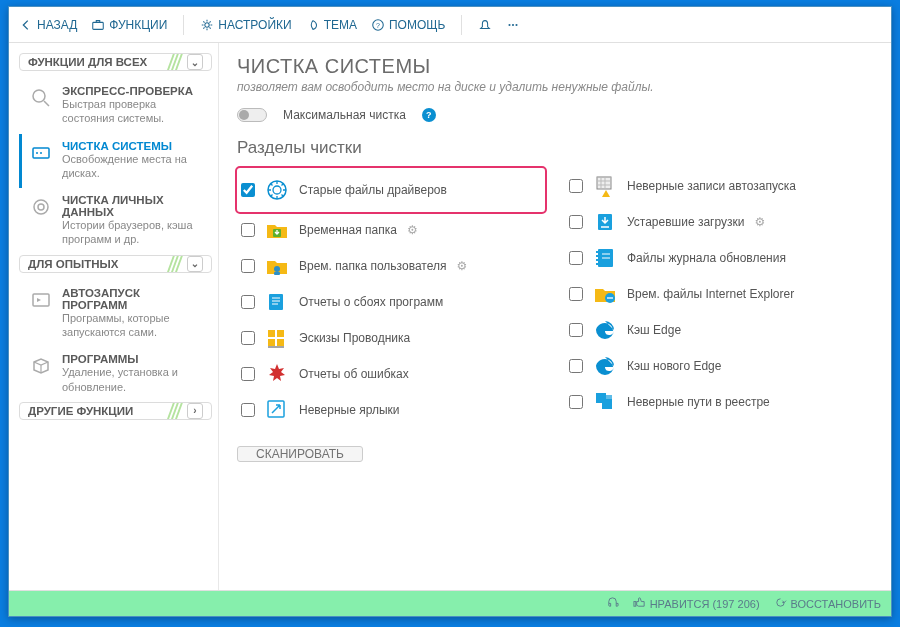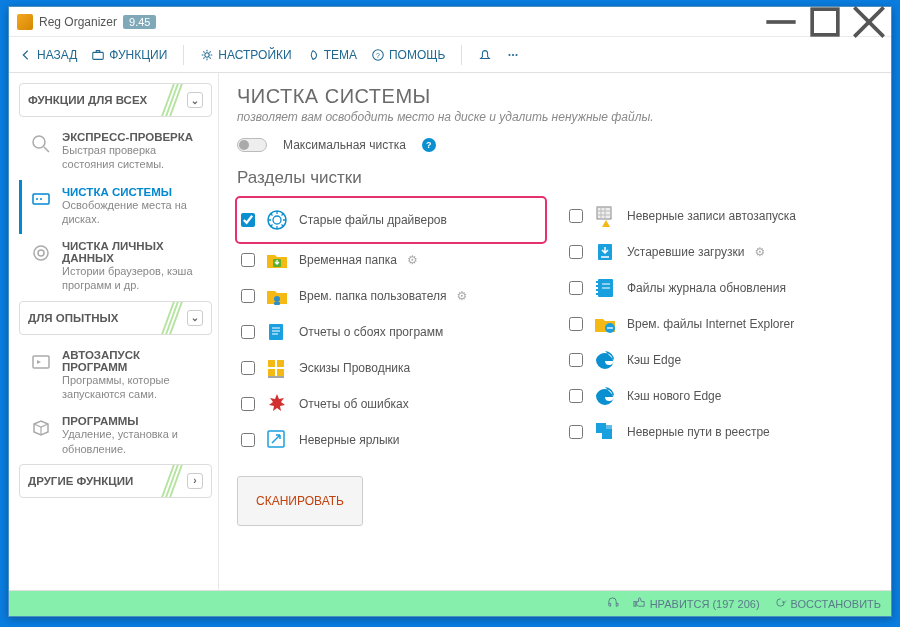--- a/index.html
+++ b/index.html
@@ -11,21 +11,21 @@
   .titlebar .version-badge { background: #7fa8b8; color: #fff; padding: 1px 6px; border-radius: 2px; font-size: 11px; margin-left: 6px; }
   .titlebar .spacer { flex: 1; }
   .titlebar .win-btn { width: 44px; height: 30px; display: flex; align-items: center; justify-content: center; color: #555; font-size: 12px; cursor: pointer; }
   .toolbar { height: 36px; border-bottom: 1px solid #e0e0e0; display: flex; align-items: center; padding: 0 10px; gap: 14px; font-size: 12px; color: #206892; }
   .toolbar .tb-item { display: flex; gap: 4px; cursor: pointer; }
   .toolbar .tb-icon { width: 14px; height: 14px; display: flex; align-items: center; justify-content: center; }
   .toolbar svg { width: 14px; height: 14px; }
   .toolbar .sep { width: 1px; height: 20px; background: #e0e0e0; margin: 0 2px; }
   .body { flex: 1; display: flex; overflow: hidden; }
   .sidebar { width: 210px; border-right: 1px solid #e8e8e8; padding: 10px 6px 10px 10px; overflow: hidden; }
-  .section-header { border: 1px solid #dcdcdc; border-radius: 4px; padding: 8px 8px; display: flex; align-items: center; justify-content: space-between; font-size: 11.5px; font-weight: 600; color: #5a5a5a; margin-bottom: 8px; cursor: pointer; position: relative; overflow: hidden; }
+  .section-header { border: 1px solid #dcdcdc; border-radius: 4px; padding: 0 8px; display: flex; align-items: center; justify-content: space-between; font-size: 11.5px; font-weight: 600; color: #5a5a5a; margin-bottom: 8px; cursor: pointer; position: relative; overflow: hidden; }
   .section-header .stripe { position: absolute; top: -4px; right: 26px; width: 18px; height: 40px; transform: skewX(-20deg); display: flex; gap: 2px; }
   .section-header .stripe span { width: 2px; height: 100%; background: #b5e3a0; }
   .section-header .chev { width: 16px; height: 16px; border: 1px solid #ccc; border-radius: 3px; display: flex; align-items: center; justify-content: center; font-size: 10px; color: #666; z-index: 1; background: #fff; }
   .side-item { display: flex; gap: 8px; padding: 6px 4px 8px 6px; cursor: pointer; border-left: 3px solid transparent; }
   .side-item.active { border-left: 3px solid #0288d1; }
   .side-item.active .si-title { color: #0288d1; }
   .side-icon { width: 26px; height: 26px; flex-shrink: 0; display: flex; align-items: center; justify-content: center; color: #999; }
   .side-icon svg { width: 24px; height: 24px; }
   .si-title { font-size: 11.5px; font-weight: 600; color: #5a5a5a; }
   .si-desc { font-size: 11px; color: #888; line-height: 1.3; }
@@ -38,52 +38,30 @@
   .help-badge { width: 14px; height: 14px; border-radius: 50%; background: #0a8fd1; color: #fff; font-size: 9px; display: flex; align-items: center; justify-content: center; font-weight: bold; }
   .section-title { font-size: 17px; font-weight: 300; color: #6b6b6b; margin-bottom: 10px; }
   .grid { display: grid; grid-template-columns: 1fr 1fr; column-gap: 20px; row-gap: 8px; }
   .clean-item { display: flex; align-items: center; gap: 8px; padding: 4px; border-radius: 3px; }
   .clean-item.highlight { outline: 2px solid #e5326c; outline-offset: 0px; padding: 8px 10px 8px 4px; }
   .clean-item input[type="checkbox"] { width: 14px; height: 14px; cursor: pointer; accent-color: #0a8fd1; }
   .clean-item .ci-icon { width: 28px; height: 28px; flex-shrink: 0; display: flex; align-items: center; justify-content: center; }
   .clean-item .ci-icon svg { width: 26px; height: 26px; }
   .clean-item .ci-label { font-size: 12px; color: #555; }
   .clean-item .gear { color: #aaa; font-size: 12px; margin-left: 2px; }
-  .scan-btn { margin-top: 18px; padding: 17px 18px; font-size: 12px; border: 1px solid #ccc; background: #f5f5f5; border-radius: 3px; cursor: pointer; color: #c2410c; }
+  .scan-btn { margin-top: 18px; padding: 0 18px; font-size: 12px; border: 1px solid #ccc; background: #f5f5f5; border-radius: 3px; cursor: pointer; color: #737373; }
   .statusbar { height: 26px; border-top: 1px solid #e0e0e0; display: flex; align-items: center; justify-content: flex-end; padding: 0 10px; gap: 14px; font-size: 11px; color: #5a7a8a; background: #86efac; }
   .statusbar .sb-item { display: flex; align-items: center; gap: 4px; cursor: pointer; }
   .statusbar svg { width: 13px; height: 13px; }
 </style>
 </head>
 <body>
 
 <div class="window">
 
-  <div class="titlebar">
-    <div class="app-icon"></div>
-    <span class="app-title">Reg Organizer</span>
-    <span class="version-badge">9.45</span>
-    <div class="spacer"></div>
-    <div class="win-btn">
-      <svg viewBox="0 0 12 12">
-          <line x1="2" y1="6" x2="10" y2="6" stroke="currentColor" stroke-width="1"></line>
-        </svg>
-    </div>
-    <div class="win-btn">
-      <svg viewBox="0 0 12 12">
-          <rect x="2.5" y="2.5" width="7" height="7" fill="none" stroke="currentColor" stroke-width="1"></rect>
-        </svg>
-    </div>
-    <div class="win-btn close">
-      <svg viewBox="0 0 12 12">
-          <line x1="2" y1="2" x2="10" y2="10" stroke="currentColor" stroke-width="1"></line>
-          <line x1="10" y1="2" x2="2" y2="10" stroke="currentColor" stroke-width="1"></line>
-        </svg>
-    </div>
-  </div>
 
   <div class="toolbar">
     <div class="tb-item">
       <span class="tb-icon">
           <svg viewBox="0 0 16 16">
             <path d="M10 3 L5 8 L10 13" fill="none" stroke="#206892" stroke-width="1.5"></path>
           </svg>
         </span>
       <span>НАЗАД</span>
     </div>

